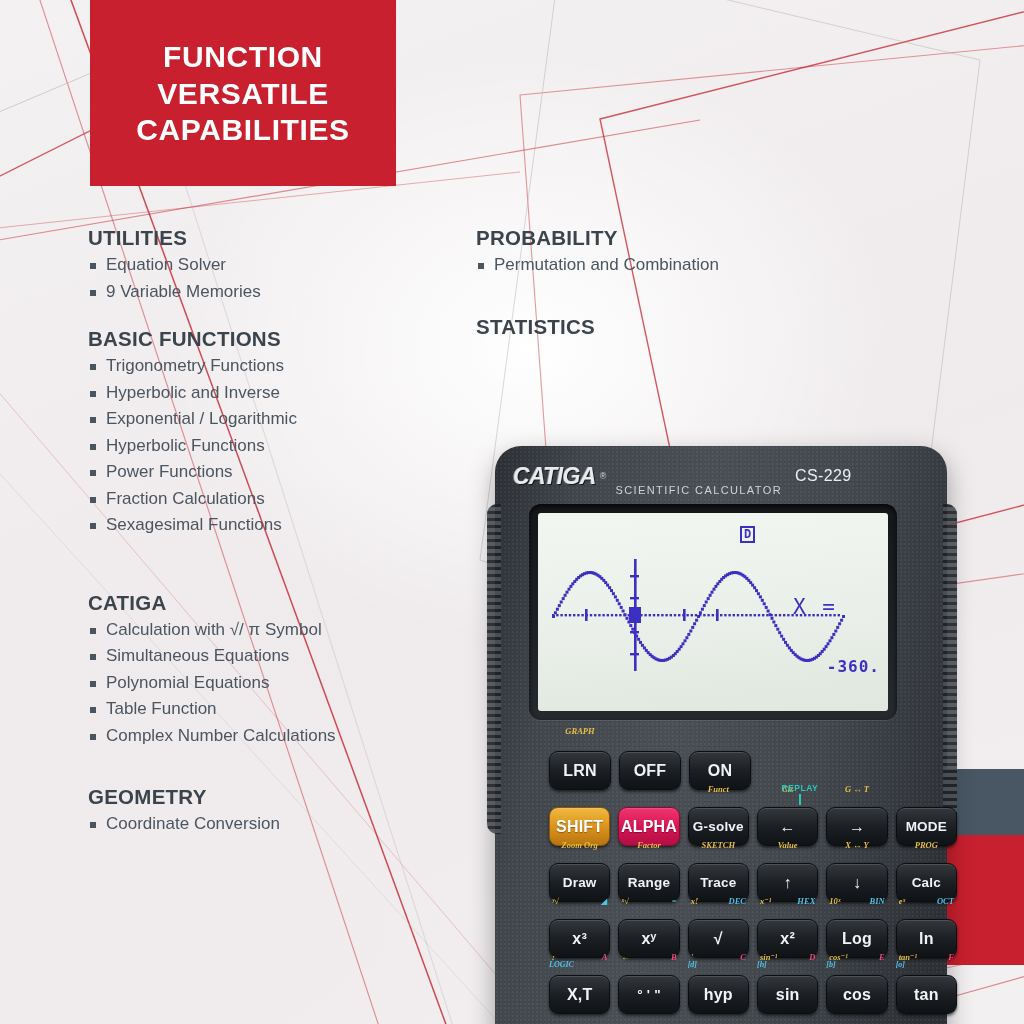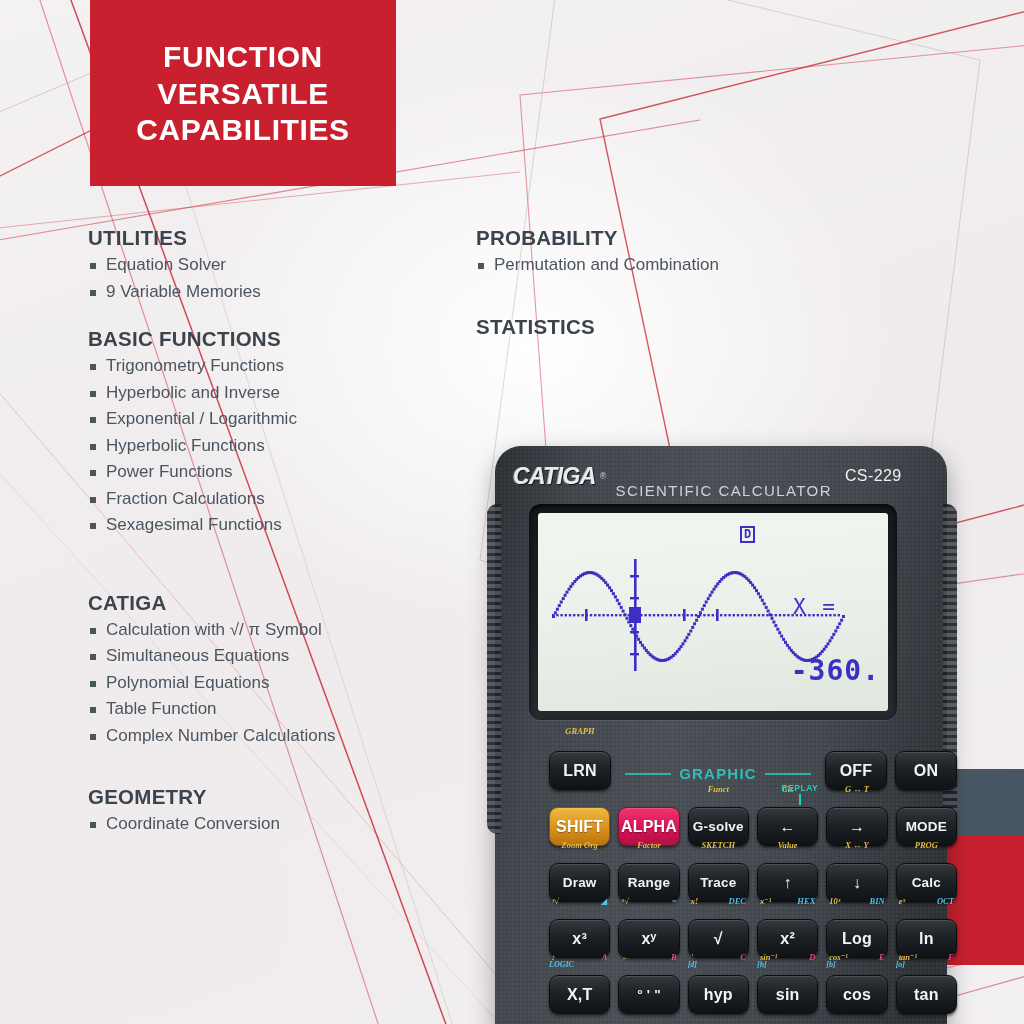--- a/index.html
+++ b/index.html
@@ -102,21 +102,21 @@
     position:absolute;left:0;top:8px;width:452px;height:44px;z-index:7;
     display:flex;align-items:center;padding-left:26px;box-sizing:border-box;
     gap:9px;
   }
   .brand-logo{
     color:#e9eaec;font-weight:bold;font-style:italic;font-size:23px;
     letter-spacing:-.6px;
     text-shadow:1px 1px 0 #15181b,-1px 0 0 #8a9096;
   }
   .brand-reg{color:#d7d9dc;font-size:9px;vertical-align:super;margin-left:-5px;}
-  .brand-sub{color:#cfd2d6;font-size:15px;letter-spacing:1.4px;margin-top:28px;}
+  .brand-sub{color:#cfd2d6;font-size:11px;letter-spacing:1.4px;margin-top:28px;}
   .brand-model{color:#edeef0;font-size:16px;letter-spacing:.4px;margin-left:4px;}
 
   .lcd-bezel{
     position:absolute;left:42px;top:58px;width:368px;height:216px;z-index:7;
     background:linear-gradient(180deg,#14161a,#26292e);
     border-radius:12px;
     box-shadow:inset 0 2px 4px rgba(0,0,0,.8), 0 1px 0 rgba(255,255,255,.08);
     padding:9px;box-sizing:border-box;
   }
   .lcd{
@@ -130,23 +130,23 @@
     font-family:"DejaVu Sans Mono","Liberation Mono",monospace;
     font-size:12px;font-weight:bold;color:#3b2fc4;
     border:2px solid #3b2fc4;padding:0 2px;line-height:13px;
   }
   .lcd-x{
     position:absolute;left:255px;top:82px;
     font-family:"DejaVu Sans Mono","Liberation Mono",monospace;
     font-size:21px;color:#3b2fc4;letter-spacing:2px;
   }
   .lcd-val{
-    position:absolute;right:8px;bottom:24px;
+    position:absolute;right:8px;bottom:35px;
     font-family:"DejaVu Sans Mono","Liberation Mono",monospace;
-    font-size:28px;font-weight:bold;color:#3b2fc4;letter-spacing:1px;
+    font-size:16px;font-weight:bold;color:#3b2fc4;letter-spacing:1px;
   }
 
   
   .keypad{position:absolute;left:30px;top:292px;width:408px;z-index:7;margin-left:32px;}
   .krow{display:flex;gap:8px;margin-bottom:6px;position:relative;height:50px;}
   .kcell{position:relative;flex:1;display:flex;align-items:flex-end;justify-content:center;}
   .klabel-top{
     position:absolute;top:-12px;left:0;right:0;text-align:center;
     font-size:8.5px;font-weight:bold;font-style:italic;
     font-family:"Liberation Serif","DejaVu Serif",serif;
@@ -547,27 +547,20 @@
       <div class="lcd-val">-360.</div>
     </div>
   </div>
 
   <div class="keypad" id="keypad">
       <div class="krow" style="height: 52px;">
         <div class="kcell" style="flex: 0 0 62px;">
           <div class="klabel-top ">GRAPH</div>
           <div class="key">LRN</div>
         </div>
-        <div class="kcell" style="flex: 1 1 0%;">
-          <div style="display: flex; align-items: center; gap: 8px; width: 100%; padding: 0px 6px; box-sizing: border-box; margin-bottom: 8px;">
-            <div class="gl-dash"></div>
-            <div class="gl-text">GRAPHIC</div>
-            <div class="gl-dash"></div>
-          </div>
-        </div>
         <div class="kcell" style="flex: 0 0 62px;">
           <div class="key">OFF</div>
         </div>
         <div class="kcell" style="flex: 0 0 62px;">
           <div class="key">ON</div>
         </div>
       </div>
       <div class="krow">
         <div class="kcell">
           <div class="key amber">SHIFT</div>

